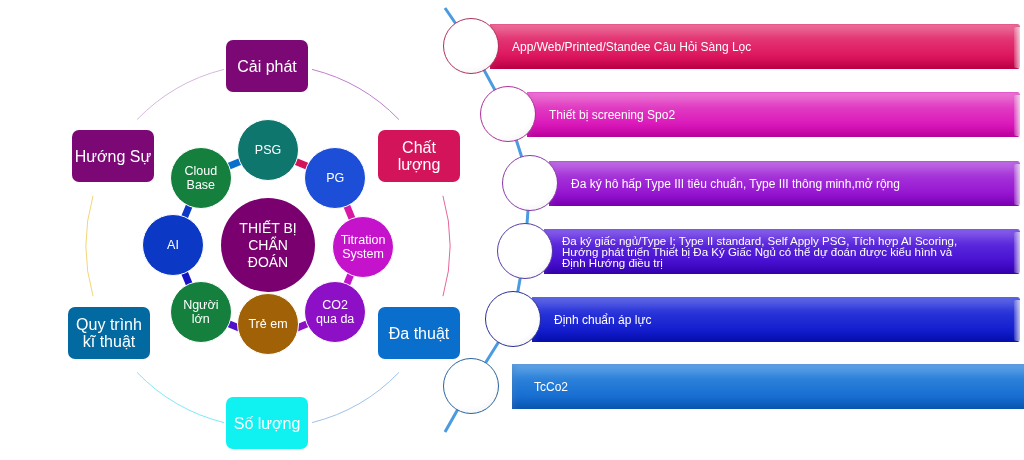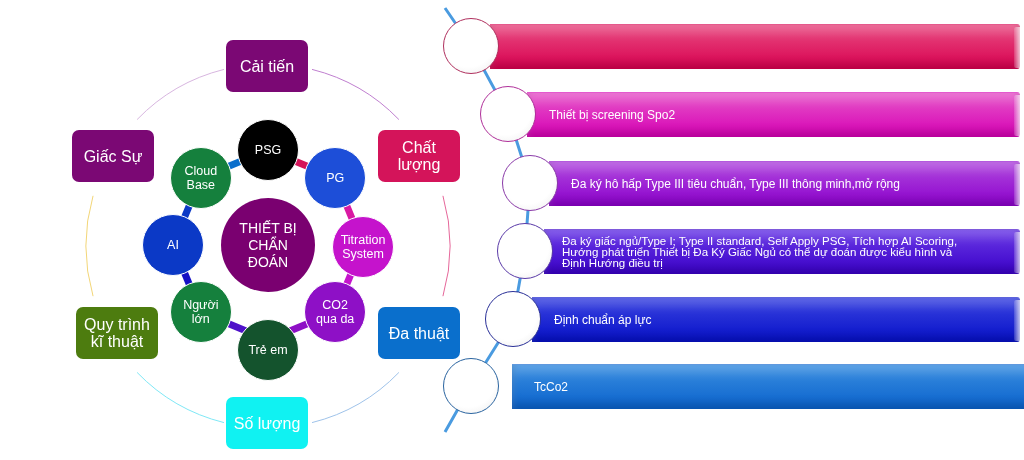--- a/index.html
+++ b/index.html
@@ -49,75 +49,76 @@
       <polyline points="445,8 471,46 508,114 530,183 525,251 513,319 471,386 445,432" fill="none" stroke="#4a9be0" stroke-width="3"></polyline>
     </svg>
 
   <div class="node center" id="center-node" style="left: 221px; top: 198px; width: 94px; height: 94px; border: none; background: rgb(122, 0, 112);">
     <span style="white-space:pre-line">THIẾT BỊ
 CHẨN
 ĐOÁN</span>
   </div>
 
   <div id="inner-nodes">
-      <div class="node" style="left: 237px; top: 119px; width: 62px; height: 62px; background: #000000;">
+      <div class="node" style="left: 237px; top: 119px; width: 62px; height: 62px; background: #0f766e;">
         <span style="white-space: pre-line;">PSG</span>
       </div>
       <div class="node" style="left: 304.175px; top: 146.825px; width: 62px; height: 62px; background: #1d4ed8;">
         <span style="white-space: pre-line;">PG</span>
       </div>
       <div class="node" style="left: 332px; top: 216px; width: 62px; height: 62px; background: rgb(197, 19, 204);">
         <span style="white-space: pre-line;">Titration
 System</span>
       </div>
       <div class="node" style="left: 304.175px; top: 281.175px; width: 62px; height: 62px; background: rgb(142, 16, 198);">
         <span style="white-space: pre-line;">CO2
 qua da</span>
       </div>
-      <div class="node" style="left: 237px; top: 319px; width: 62px; height: 62px; background: #14532d;">
+      <div class="node" style="left: 237px; top: 293px; width: 62px; height: 62px; background: #a16207;">
         <span style="white-space: pre-line;">Trẻ em</span>
       </div>
       <div class="node" style="left: 169.825px; top: 281.175px; width: 62px; height: 62px; background: #15803d;">
         <span style="white-space: pre-line;">Người
 lớn</span>
       </div>
       <div class="node" style="left: 142px; top: 214px; width: 62px; height: 62px; background: rgb(11, 57, 198);">
         <span style="white-space: pre-line;">AI</span>
       </div>
       <div class="node" style="left: 169.825px; top: 146.825px; width: 62px; height: 62px; background: #15803d;">
         <span style="white-space: pre-line;">Cloud
 Base</span>
       </div>
     </div>
 
   <div id="outer-boxes">
       <div class="box" style="left: 226px; top: 40px; background: rgb(123, 8, 116);">
-        <span style="white-space: pre-line;">Cải tiến</span>
+        <span style="white-space: pre-line;">Cải phát</span>
       </div>
       <div class="box" style="left: 378px; top: 130px; background: rgb(212, 20, 90);">
         <span style="white-space: pre-line;">Chất
 lượng</span>
       </div>
       <div class="box" style="left: 378px; top: 307px; background: rgb(10, 111, 204);">
         <span style="white-space: pre-line;">Đa thuật</span>
       </div>
       <div class="box" style="left: 226px; top: 397px; background: rgb(16, 242, 242);">
         <span style="white-space: pre-line;">Số lượng</span>
       </div>
-      <div class="box" style="left: 76px; top: 307px; background: #4d7c0f;">
+      <div class="box" style="left: 68px; top: 307px; background: #0369a1;">
         <span style="white-space: pre-line;">Quy trình
 kĩ thuật</span>
       </div>
       <div class="box" style="left: 72px; top: 130px; background: rgb(123, 8, 116);">
-        <span style="white-space: pre-line;">Giấc Sự</span>
+        <span style="white-space: pre-line;">Hướng Sự</span>
       </div>
     </div>
 
   <div id="list">
       <div class="bar" style="left: 490px; top: 24px; width: 530px; padding-left: 22px; background: linear-gradient(rgb(232, 76, 130), rgb(216, 0, 79));">
+        <span class="txt">App/Web/Printed/Standee  Câu Hỏi Sàng Lọc</span>
         <div class="cap"></div>
       </div>
       <div class="bubble" style="left: 443px; top: 18px; border-color: rgb(176, 48, 94);"></div>
       <div class="bar" style="left: 527px; top: 92px; width: 493px; padding-left: 22px; background: linear-gradient(rgb(230, 87, 201), rgb(214, 0, 180)); text-align: right;">
         <span class="txt">Thiết bị screening Spo2</span>
         <div class="cap"></div>
       </div>
       <div class="bubble" style="left: 480px; top: 86px; border-color: rgb(176, 48, 154);"></div>
       <div class="bar" style="left: 549px; top: 161px; width: 471px; padding-left: 22px; background: linear-gradient(rgb(176, 74, 222), rgb(140, 0, 204));">
         <span class="txt">Đa ký hô hấp Type III tiêu chuẩn, Type III thông minh,mở  rộng</span>

